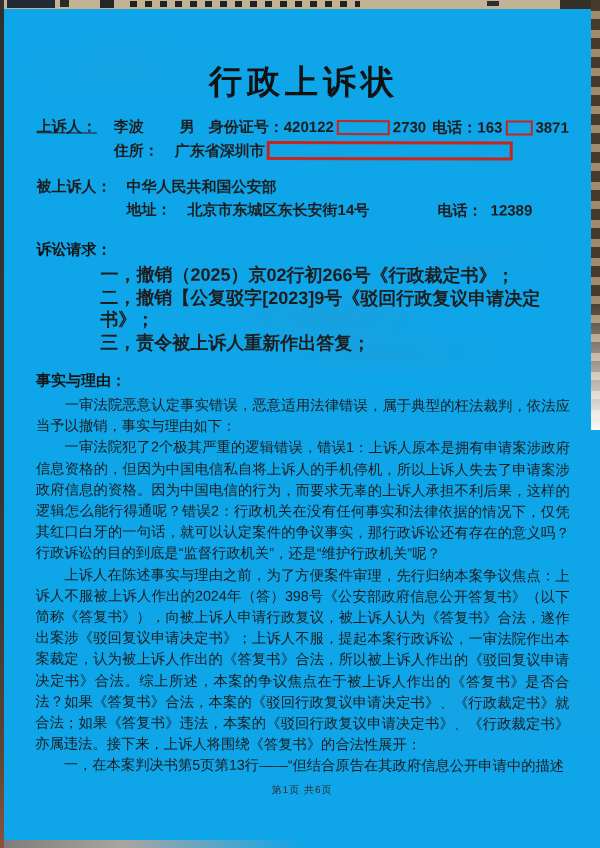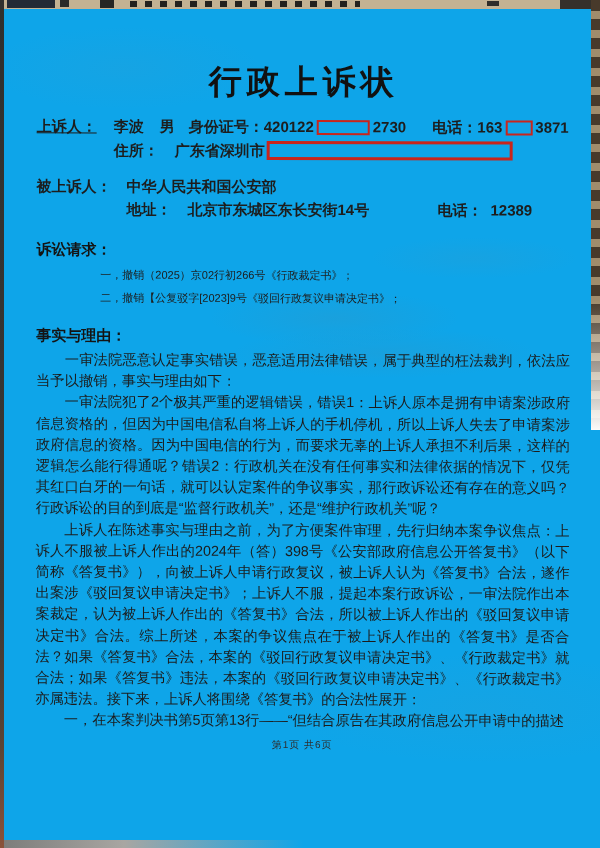--- a/index.html
+++ b/index.html
@@ -39,39 +39,39 @@
       radial-gradient(300px 80px at 480px 700px, rgba(140,135,130,0.05), transparent 70%); }
   .content { position:relative; transform:rotate(0.15deg); color:#1d1d1d; }
 
   .doc-title { margin-top:52px; text-align:center; font-size:33px; font-weight:bold;
     letter-spacing:5px; color:#111; }
 
   .hrow { display:flex; align-items:center; font-size:15px; font-weight:600; line-height:18px; margin-bottom:5px; }
   .header-block { margin-top:13px; }
   .lbl { font-weight:700; }
   .appellant-label { width:77px;text-decoration:underline; }
-  .appellant-name { margin-right:16px; }
+  .appellant-name { margin-right:36px; }
   .gender { margin-right:14px; }
   .redact { display:inline-block; border:2.5px solid #c9251c; background:transparent; flex:none; }
   .redact-id { width:53px; height:15px; margin:0 3px; }
   .redact-phone { width:27px; height:15px; margin:0 3px; }
   .redact-addr { width:246px; height:19px; border-width:3px; margin-left:2px; }
   .phone-group { margin-left:auto; display:flex; align-items:center; margin-right:2px; }
   .addr-row { padding-left:77px; }
   .addr-label { margin-right:16px; }
 
   .appellee-block { margin-top:18px; }
   .appellee-label { width:90px; }
   .appellee-addr-row { padding-left:90px; }
   .right-col { margin-left:auto; width:133px; display:flex; }
   .right-col .lbl { margin-right:8px; }
 
   .section-heading { font-size:15px; font-weight:700; color:#141414; }
   .claims-heading { margin-top:22px; }
-  .claims-list { margin-top:4px; padding-left:64px; font-size:11px; font-weight:400;
+  .claims-list { margin-top:4px; padding-left:64px; font-size:18px; font-weight:700;
     line-height:22.5px; list-style:none; }
   .facts-heading { margin-top:18px; margin-bottom:4px; }
   .facts-paragraphs p { font-size:14.3px; line-height:21.2px; text-indent:2em;
     text-align:justify; font-weight:500; color:#1c1c1c; }
   .page-footer { margin-top:6px; text-align:center; font-size:10px; color:#2e2e2e; letter-spacing:1px; }
 </style>
 </head>
 <body>
 
 <div class="photo">
@@ -116,20 +116,21 @@
             <span class="lbl">电话：</span>
             <span>12389</span>
           </span>
         </div>
       </div>
 
       <div class="section-heading claims-heading">诉讼请求：</div>
       <ul class="claims-list">
           <li>一，撤销（2025）京02行初266号《行政裁定书》；</li>
           <li>二，撤销【公复驳字[2023]9号《驳回行政复议申请决定书》；</li>
+          <li>三，责令被上诉人重新作出答复；</li>
         </ul>
 
       <div class="section-heading facts-heading">事实与理由：</div>
       <div class="facts-paragraphs">
           <p>一审法院恶意认定事实错误，恶意适用法律错误，属于典型的枉法裁判，依法应当予以撤销，事实与理由如下：</p>
           <p>一审法院犯了2个极其严重的逻辑错误，错误1：上诉人原本是拥有申请案涉政府信息资格的，但因为中国电信私自将上诉人的手机停机，所以上诉人失去了申请案涉政府信息的资格。因为中国电信的行为，而要求无辜的上诉人承担不利后果，这样的逻辑怎么能行得通呢？错误2：行政机关在没有任何事实和法律依据的情况下，仅凭其红口白牙的一句话，就可以认定案件的争议事实，那行政诉讼还有存在的意义吗？行政诉讼的目的到底是“监督行政机关”，还是“维护行政机关”呢？</p>
           <p>上诉人在陈述事实与理由之前，为了方便案件审理，先行归纳本案争议焦点：上诉人不服被上诉人作出的2024年（答）398号《公安部政府信息公开答复书》（以下简称《答复书》），向被上诉人申请行政复议，被上诉人认为《答复书》合法，遂作出案涉《驳回复议申请决定书》；上诉人不服，提起本案行政诉讼，一审法院作出本案裁定，认为被上诉人作出的《答复书》合法，所以被上诉人作出的《驳回复议申请决定书》合法。综上所述，本案的争议焦点在于被上诉人作出的《答复书》是否合法？如果《答复书》合法，本案的《驳回行政复议申请决定书》、《行政裁定书》就合法；如果《答复书》违法，本案的《驳回行政复议申请决定书》、《行政裁定书》亦属违法。接下来，上诉人将围绕《答复书》的合法性展开：</p>
           <p>一，在本案判决书第5页第13行——“但结合原告在其政府信息公开申请中的描述</p>
         </div>
 

